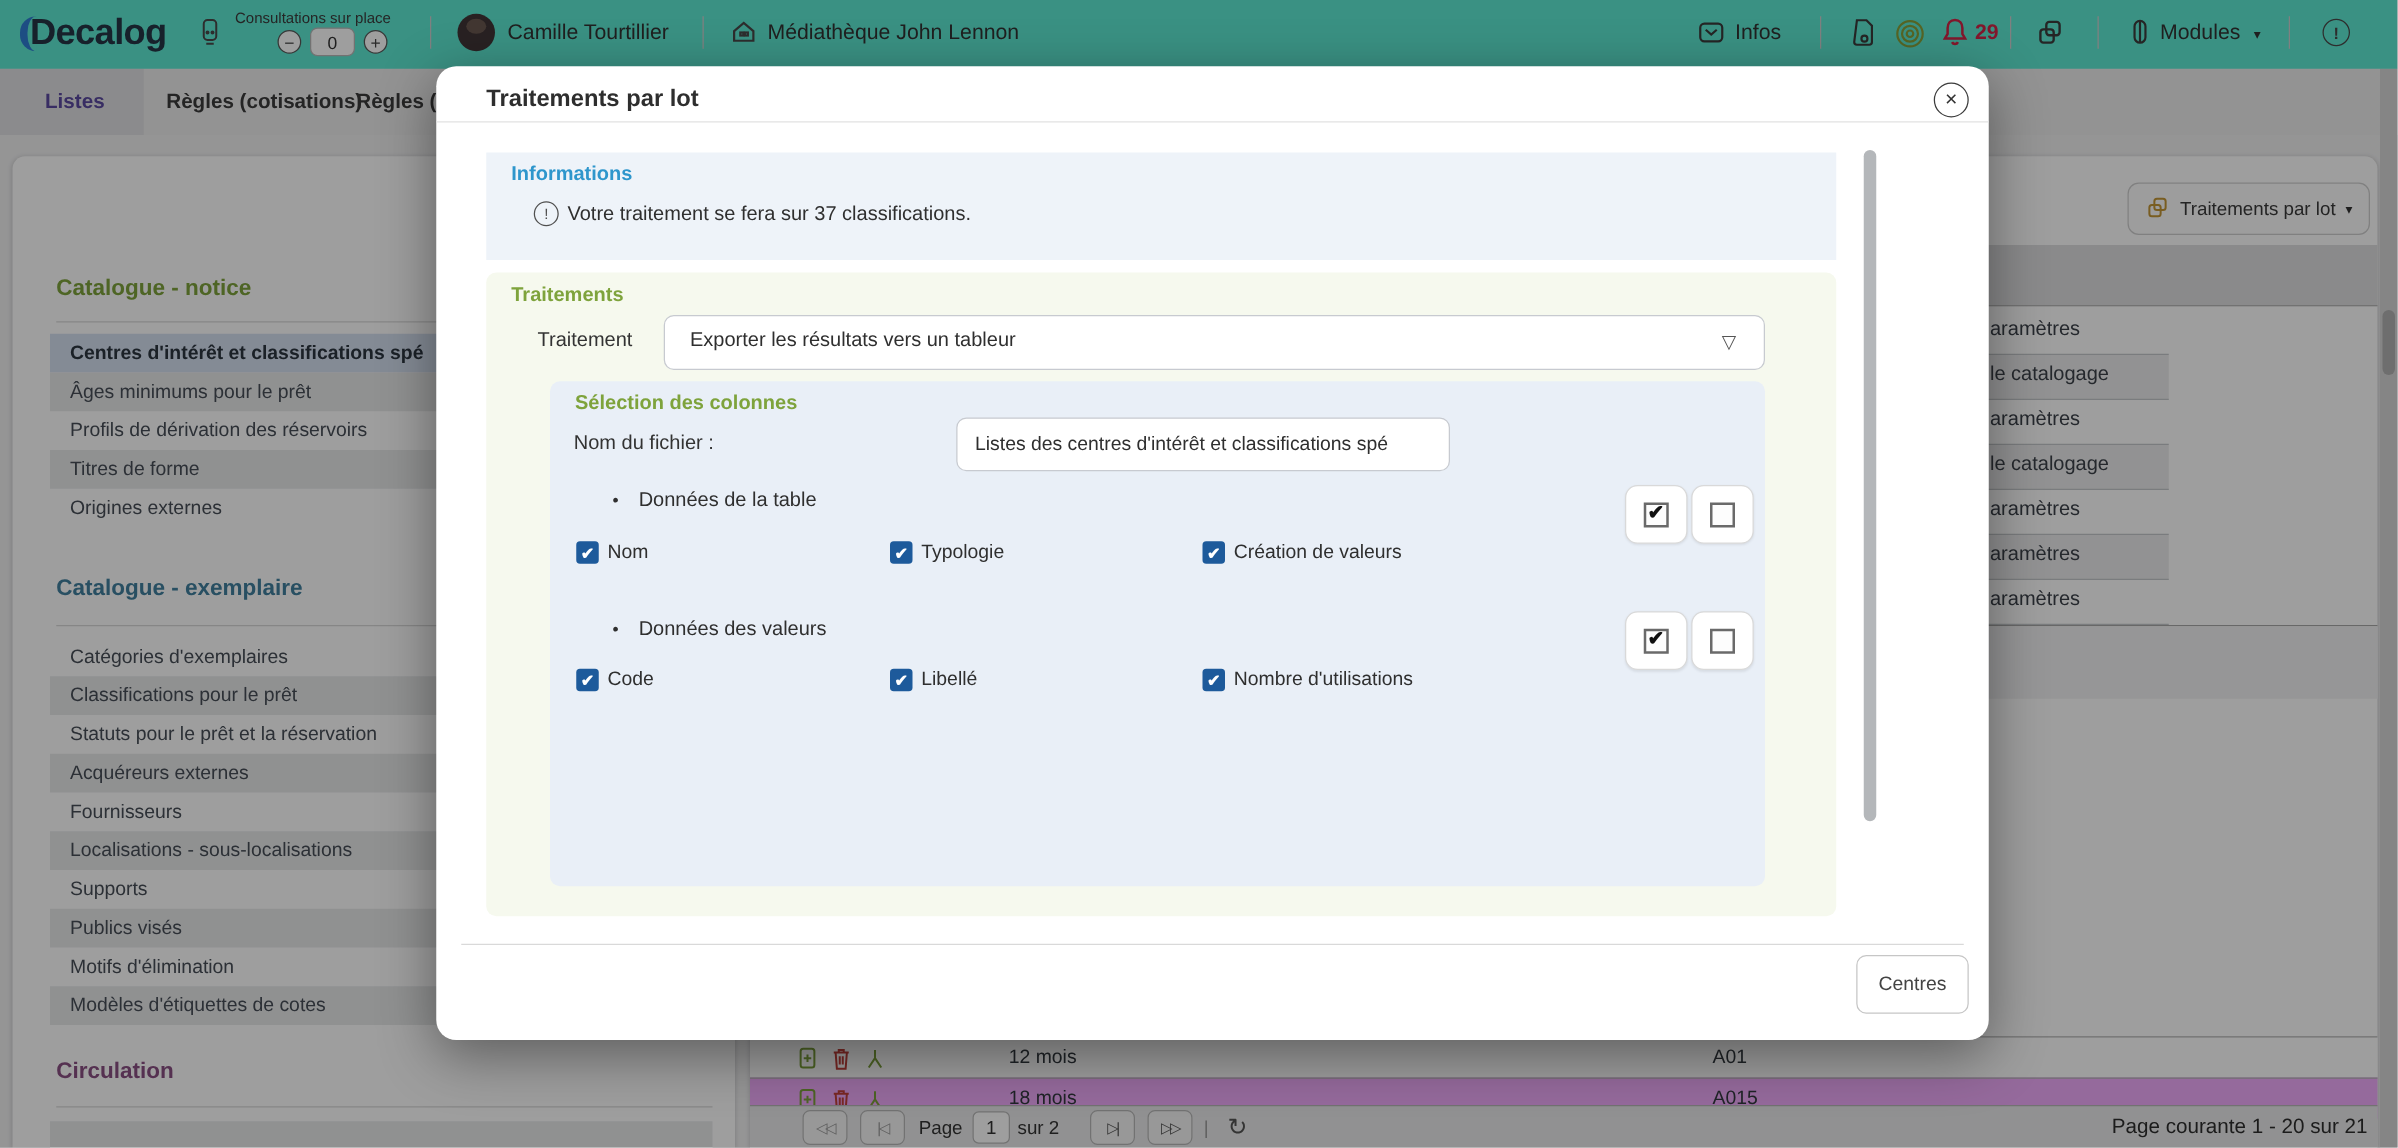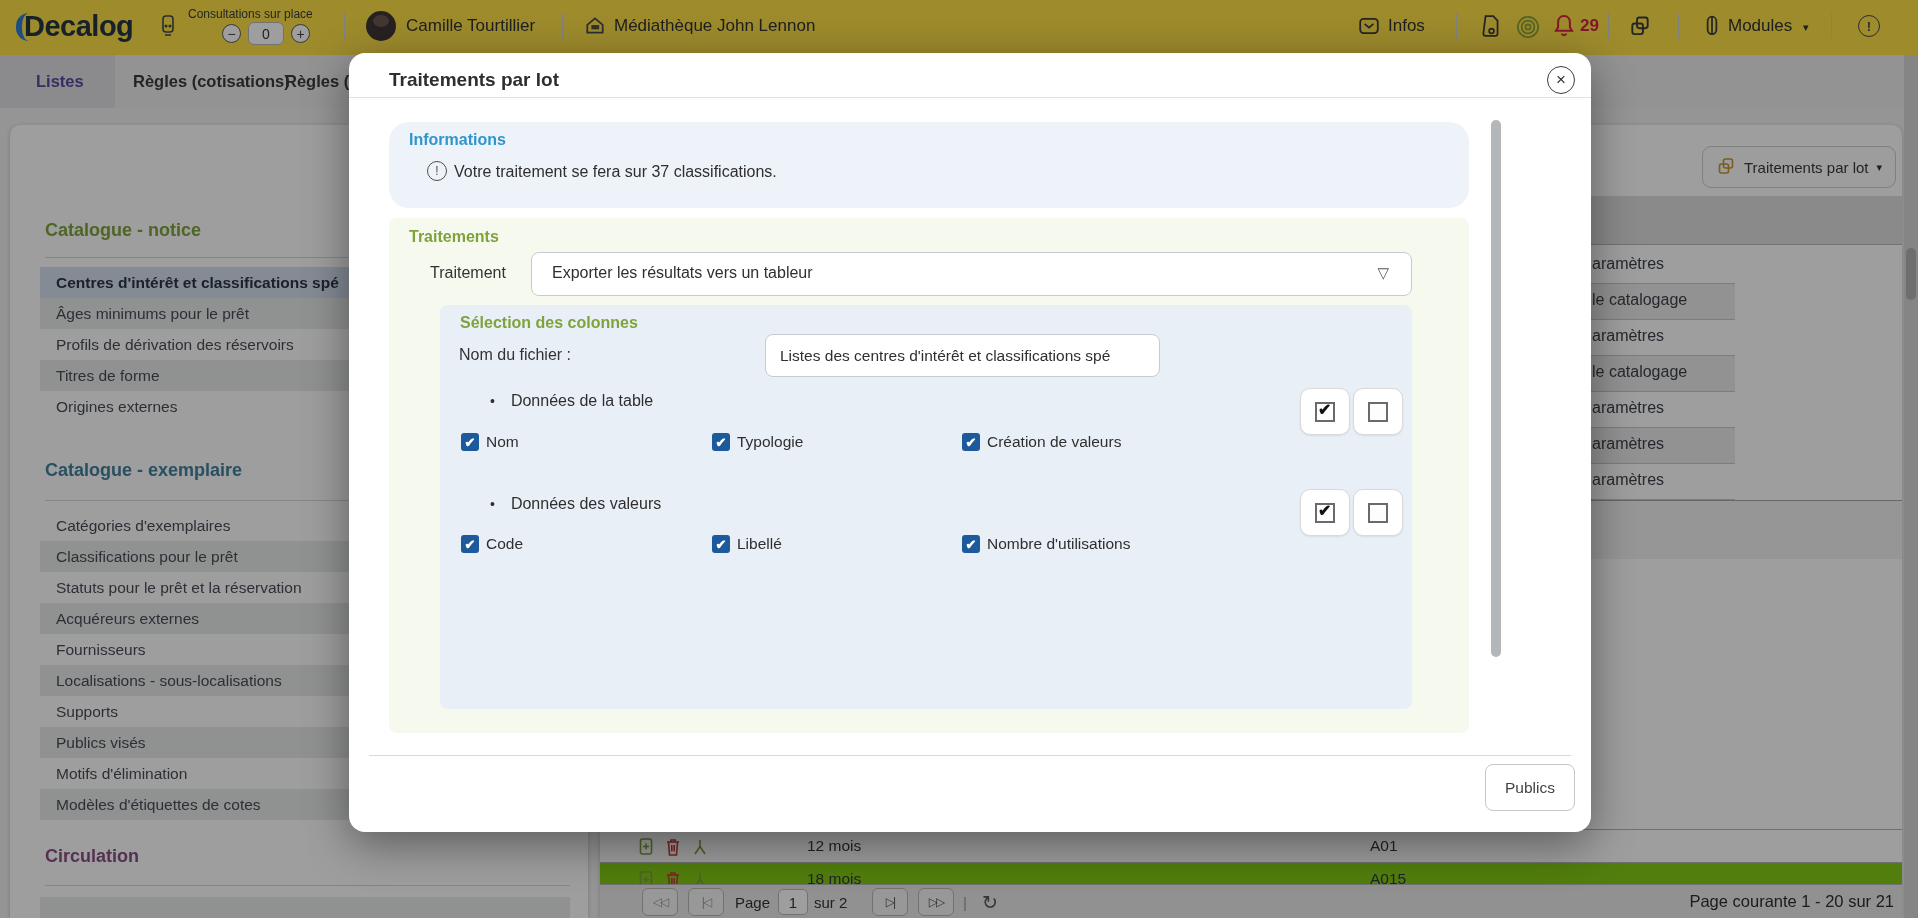--- a/index.html
+++ b/index.html
@@ -1,21 +1,21 @@
 <!DOCTYPE html>
 <html><head>
 <meta charset="utf-8">
 <style>
 *{margin:0;padding:0;box-sizing:border-box}
 body{font-family:"Liberation Sans",sans-serif;background:#444}
 .screen{position:relative;width:1918px;height:918px;background:#f0f0f1;overflow:hidden}
 .abs{position:absolute}
 svg{display:block}
 
-.header{position:absolute;left:0;top:0;width:1918px;height:55px;background:#fde047;z-index:1}
+.header{position:absolute;left:0;top:0;width:1918px;height:55px;background:#5eead4;z-index:1}
 .logo{position:absolute;left:16px;top:10px;display:flex;align-items:center}
 .logo-swoosh{width:13px;height:28px;border-left:6px solid #2f7cd4;border-radius:14px 0 0 14px;margin-right:-5px}
 .logo-text{font-size:29px;font-weight:700;color:#263646;letter-spacing:-.5px}
 .hicon{color:#4a4a4a}
 .smalllabel{position:absolute;font-size:12px;color:#3c3c3c}
 .step{position:absolute;width:19px;height:19px;border:1.5px solid #5a5a5a;border-radius:50%;display:flex;align-items:center;justify-content:center;font-size:14px;color:#444;background:#fff}
 .stepval{position:absolute;width:36px;height:23px;border:1px solid #b9b9b9;border-radius:6px;text-align:center;font-size:14px;color:#333;background:#fff}
 .vdiv{position:absolute;width:1px;height:26px;background:#cfcfcf;top:13px}
 .hname{position:absolute;top:16px;font-size:17px;font-weight:400;color:#333;white-space:nowrap}
 .avatar{position:absolute;width:30px;height:30px;border-radius:50%;background:#423637;top:11px;overflow:hidden}
@@ -38,42 +38,42 @@
 
 .rcard{position:absolute;left:600px;top:125px;width:1302px;height:793px;background:#fff;border-radius:10px 10px 0 0;box-shadow:0 1px 4px rgba(0,0,0,.18)}
 .batchbtn{position:absolute;left:1102px;top:21px;width:194px;height:42px;background:#fdfdfd;border:1px solid #cfcfcf;border-radius:9px;display:flex;align-items:center;justify-content:center;gap:8px;font-size:15px;color:#3a3a3a}
 .thead{position:absolute;left:0;top:71px;width:1302px;height:49px;background:#dfdfe0;border-bottom:1px solid #b9b9b9}
 .brow{position:absolute;left:0;width:1135px;height:36px;border-bottom:1px solid #c6c9cc;background:#fff}
 .brow.stripe{background:#ececed}
 .frag{position:absolute;left:992px;top:7px;font-size:16px;color:#3c424a;white-space:nowrap}
 .tdiv{position:absolute;left:0;top:375px;width:1302px;height:1px;background:#a9a9a9}
 .tfoot{position:absolute;left:0;top:376px;width:1302px;height:58px;background:#f3f3f4}
 .lrow{position:absolute;left:0;width:1302px;height:33px;background:#fff;border-top:1px solid #b5b5b5}
-.lrow.stripe{background:#84cc16}
+.lrow.stripe{background:#f0abfc}
 .rowicons{position:absolute;left:37px;top:7px;display:flex;gap:9px}
 .cellname{position:absolute;left:207px;top:7px;font-size:15.5px;color:#33393f}
 .cellcode{position:absolute;left:770px;top:7px;font-size:15.5px;color:#33393f}
 
 .pagbar{position:absolute;left:0;top:759px;width:1302px;height:34px;background:#ebebec;border-top:1px solid #b8b8b8}
 .pbtn{position:absolute;top:3px;width:36px;height:28px;background:#f6f6f6;border:1px solid #b9b9b9;border-radius:6px;display:flex;align-items:center;justify-content:center;font-size:12px;color:#555;letter-spacing:-2px}
 .pbtn.dis{color:#9a9a9a}
 .ptext{position:absolute;top:9px;font-size:15px;color:#333;white-space:nowrap}
 .pagein{position:absolute;top:4px;width:30px;height:26px;text-align:center;border:1px solid #b9b9b9;border-radius:5px;font-size:15px;color:#333;background:#fff;font-family:"Liberation Sans",sans-serif}
 .refresh{position:absolute;top:3px;width:30px;height:28px;display:flex;align-items:center;justify-content:center;font-size:19px;color:#555}
 .summary{position:absolute;right:8px;top:7px;font-size:16.5px;color:#2e2e2e;white-space:nowrap}
 
 .wsb-track{position:absolute;left:1904px;top:55px;width:14px;height:863px;background:#d7d7d7}
 .wsb-thumb{position:absolute;left:2px;top:193px;width:10px;height:52px;background:#b2b2b2;border-radius:5px}
 
 .overlay{position:absolute;inset:0;background:rgba(0,0,0,.38);z-index:40}
 .modal{position:absolute;left:349px;top:53px;width:1242px;height:779px;background:#fff;border-radius:16px;box-shadow:0 12px 45px rgba(0,0,0,.42);z-index:50}
 .mtitle{position:absolute;left:40px;top:16px;font-size:19px;font-weight:700;color:#2e2e2e}
 .mclose{position:absolute;left:1198px;top:13px;width:28px;height:28px;border:1.5px solid #3c3c3c;border-radius:50%;display:flex;align-items:center;justify-content:center;font-size:17px;color:#333}
 .mdiv{position:absolute;left:0;top:44px;width:1242px;height:1px;background:#e2e2e2}
-.ipanel-info{position:absolute;left:40px;top:69px;width:1080px;height:86px;background:#eef3f9;border-radius:20px}
+.ipanel-info{position:absolute;left:40px;top:69px;width:1080px;height:86px;background:#eef3f9;border-radius:0}
 .h-blue{position:absolute;left:20px;top:9px;font-size:16px;font-weight:700;color:#2e96cc}
 .msgicon{position:absolute;left:38px;top:39px;width:20px;height:20px;border:1.5px solid #4f4f4f;border-radius:50%;display:flex;align-items:center;justify-content:center;font-size:12px;color:#4f4f4f}
 .msgtext{position:absolute;left:65px;top:41px;font-size:16px;color:#2f2f2f}
 .tpanel{position:absolute;left:40px;top:165px;width:1080px;height:515px;background:#f6f9ee;border-radius:8px}
 .h-green{font-size:16px;font-weight:700;color:#7ea33c;position:absolute;white-space:nowrap}
 .flabel{position:absolute;font-size:16px;color:#333;white-space:nowrap}
 .selectbox{position:absolute;left:142px;top:34px;width:881px;height:44px;background:#fff;border:1px solid #c7cad0;border-radius:8px}
 .selectbox .val{position:absolute;left:20px;top:11px;font-size:16px;color:#2f2f2f;white-space:nowrap}
 .selectbox .chev{position:absolute;right:22px;top:11px;font-size:15px;color:#555}
 .colpanel{position:absolute;left:51px;top:87px;width:972px;height:404px;background:#e9eff7;border-radius:8px}
@@ -382,16 +382,16 @@
           </div>
         <div class="cbitem" style="left:522px;top:230px">
             <span class="cb">✔</span>
             <span class="cblabel">Nombre d'utilisations</span>
           </div>
       </div>
     </div>
 
     <div class="msb-thumb"></div>
     <div class="fdiv"></div>
-    <div class="fermer">Publics</div>
+    <div class="fermer">Centres</div>
   </div>
 
 </div>
 
 </body></html>

